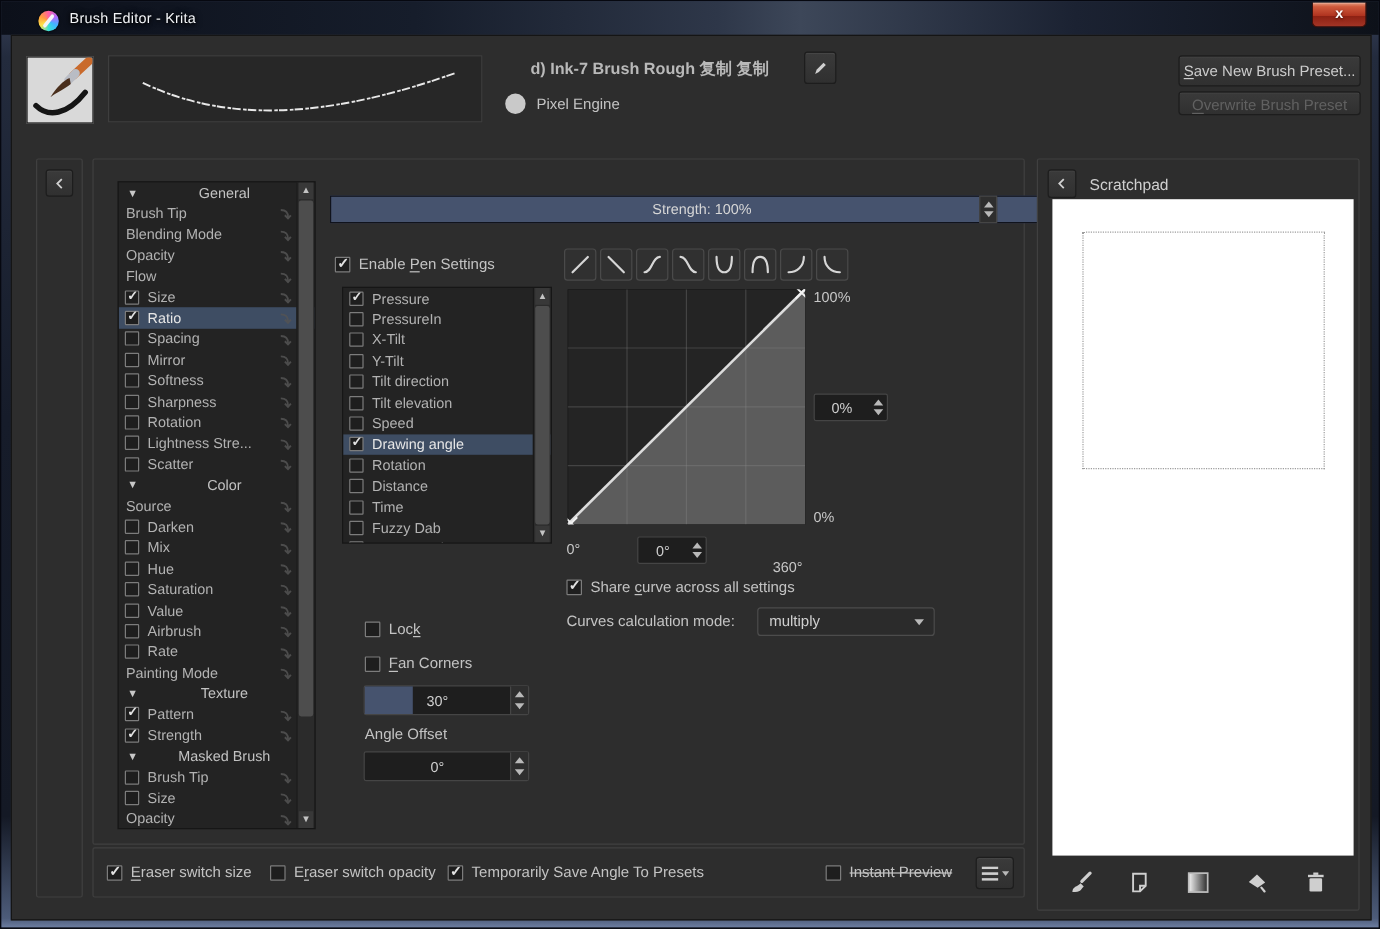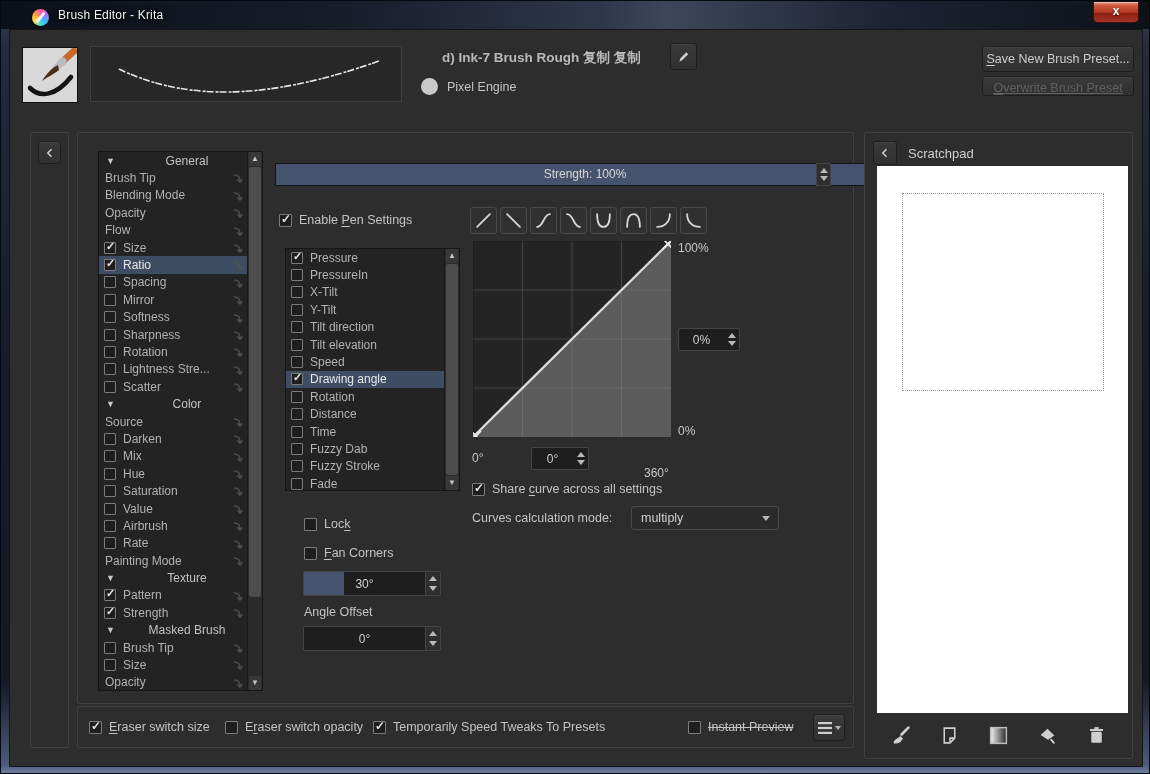--- a/index.html
+++ b/index.html
@@ -54,35 +54,35 @@
     border:1px solid #111; }
   .stroke-preview { position:absolute; left:80px; top:16px; width:312px; height:56px;
     background:#272727; border:1px solid #3e3e3e; }
   .preset-name { position:absolute; left:432px; top:19px; font-size:13.5px; font-weight:bold; color:#b9b9b9; }
   .edit-btn { position:absolute; left:660px; top:13px; width:27px; height:27px; display:flex;
     align-items:center; justify-content:center; }
   .engine-row { position:absolute; left:411px; top:48px; display:flex; align-items:center; gap:9px; }
   .engine-dot { width:17px; height:17px; border-radius:50%; background:#c9c9c9; }
   .engine-label { font-size:12.5px; color:#c3c3c3; }
   .save-btn { position:absolute; left:972px; top:16px; width:152px; height:26px; line-height:24px; }
-  .overwrite-btn { position:absolute; left:972px; top:46px; width:152px; height:20px; line-height:23px;text-decoration:underline; }
+  .overwrite-btn { position:absolute; left:972px; top:46px; width:152px; height:20px; line-height:23px; }
 
   
   .panel { position:absolute; border:1px solid #404040; border-radius:2px; background:#2d2d2d; }
   .left-rail { left:20px; top:102px; width:39px; height:616px; }
   .rail-btn { position:absolute; left:7px; top:8px; width:23px; height:23px; display:flex;
     align-items:center; justify-content:center; }
   .mid-panel { left:67px; top:102px; width:777px; height:572px; }
   .footer-strip { left:67px; top:676px; width:777px; height:42px; }
   .scratch-panel { left:854px; top:102px; width:269px; height:627px; }
 
   
   .listbox { position:absolute; background:#232323; border:1px solid #161616; overflow:hidden; }
   .opt-list { left:20px; top:18px; width:165px; height:540px; }
-  .sensor-list { left:207px; top:115px; width:175px; height:243px; }
+  .sensor-list { left:207px; top:106px; width:175px; height:214px; }
   .lrow { height:17.4px; display:flex; align-items:center; font-size:12px; color:#b2b2b2;
     padding:0 3px; position:relative; cursor:default; }
   .lrow.selected { background:#3e4d63; color:#e6e6e6; }
   .lrow .cb { width:12px; height:12px; margin:0 7px 0 2px; }
   .lrow .cb.checked::after { font-size:11px; top:-3px; }
   .lrow .hdr-tri { color:#c8c8c8; font-size:9px; margin-left:4px; }
   .lrow .hdr-label { flex:1; text-align:center; color:#c2c2c2; }
   .lrow .right-ico { position:absolute; right:18px; top:3px; opacity:.85; }
   .vscroll { position:absolute; right:0; top:0; bottom:0; width:15px; background:#2b2b2b;
     border-left:1px solid #191919; }
@@ -627,21 +627,21 @@
           <div class="cbrow" style="position: absolute; left: 11px; top: 13px;">
             <span class="cb checked"></span>
             <span class=""><u>E</u>raser switch size</span>
           </div>
           <div class="cbrow" style="position: absolute; left: 147px; top: 13px;">
             <span class="cb"></span>
             <span class="">E<u>r</u>aser switch opacity</span>
           </div>
           <div class="cbrow" style="position: absolute; left: 295px; top: 13px;">
             <span class="cb checked"></span>
-            <span class="">Temporarily Speed Tweaks To Presets</span>
+            <span class="">Temporarily Save Angle To Presets</span>
           </div>
           <div class="cbrow" style="position: absolute; left: 610px; top: 13px; text-align: center;">
             <span class="cb"></span>
             <span class="strike">Instant Preview</span>
           </div>
         </div>
       <div class="btn menu-btn">
         <svg width="14" height="12" viewBox="0 0 14 12">
           <g fill="#cfcfcf">
               <rect x="0" y="0" width="14" height="2.2"></rect>

